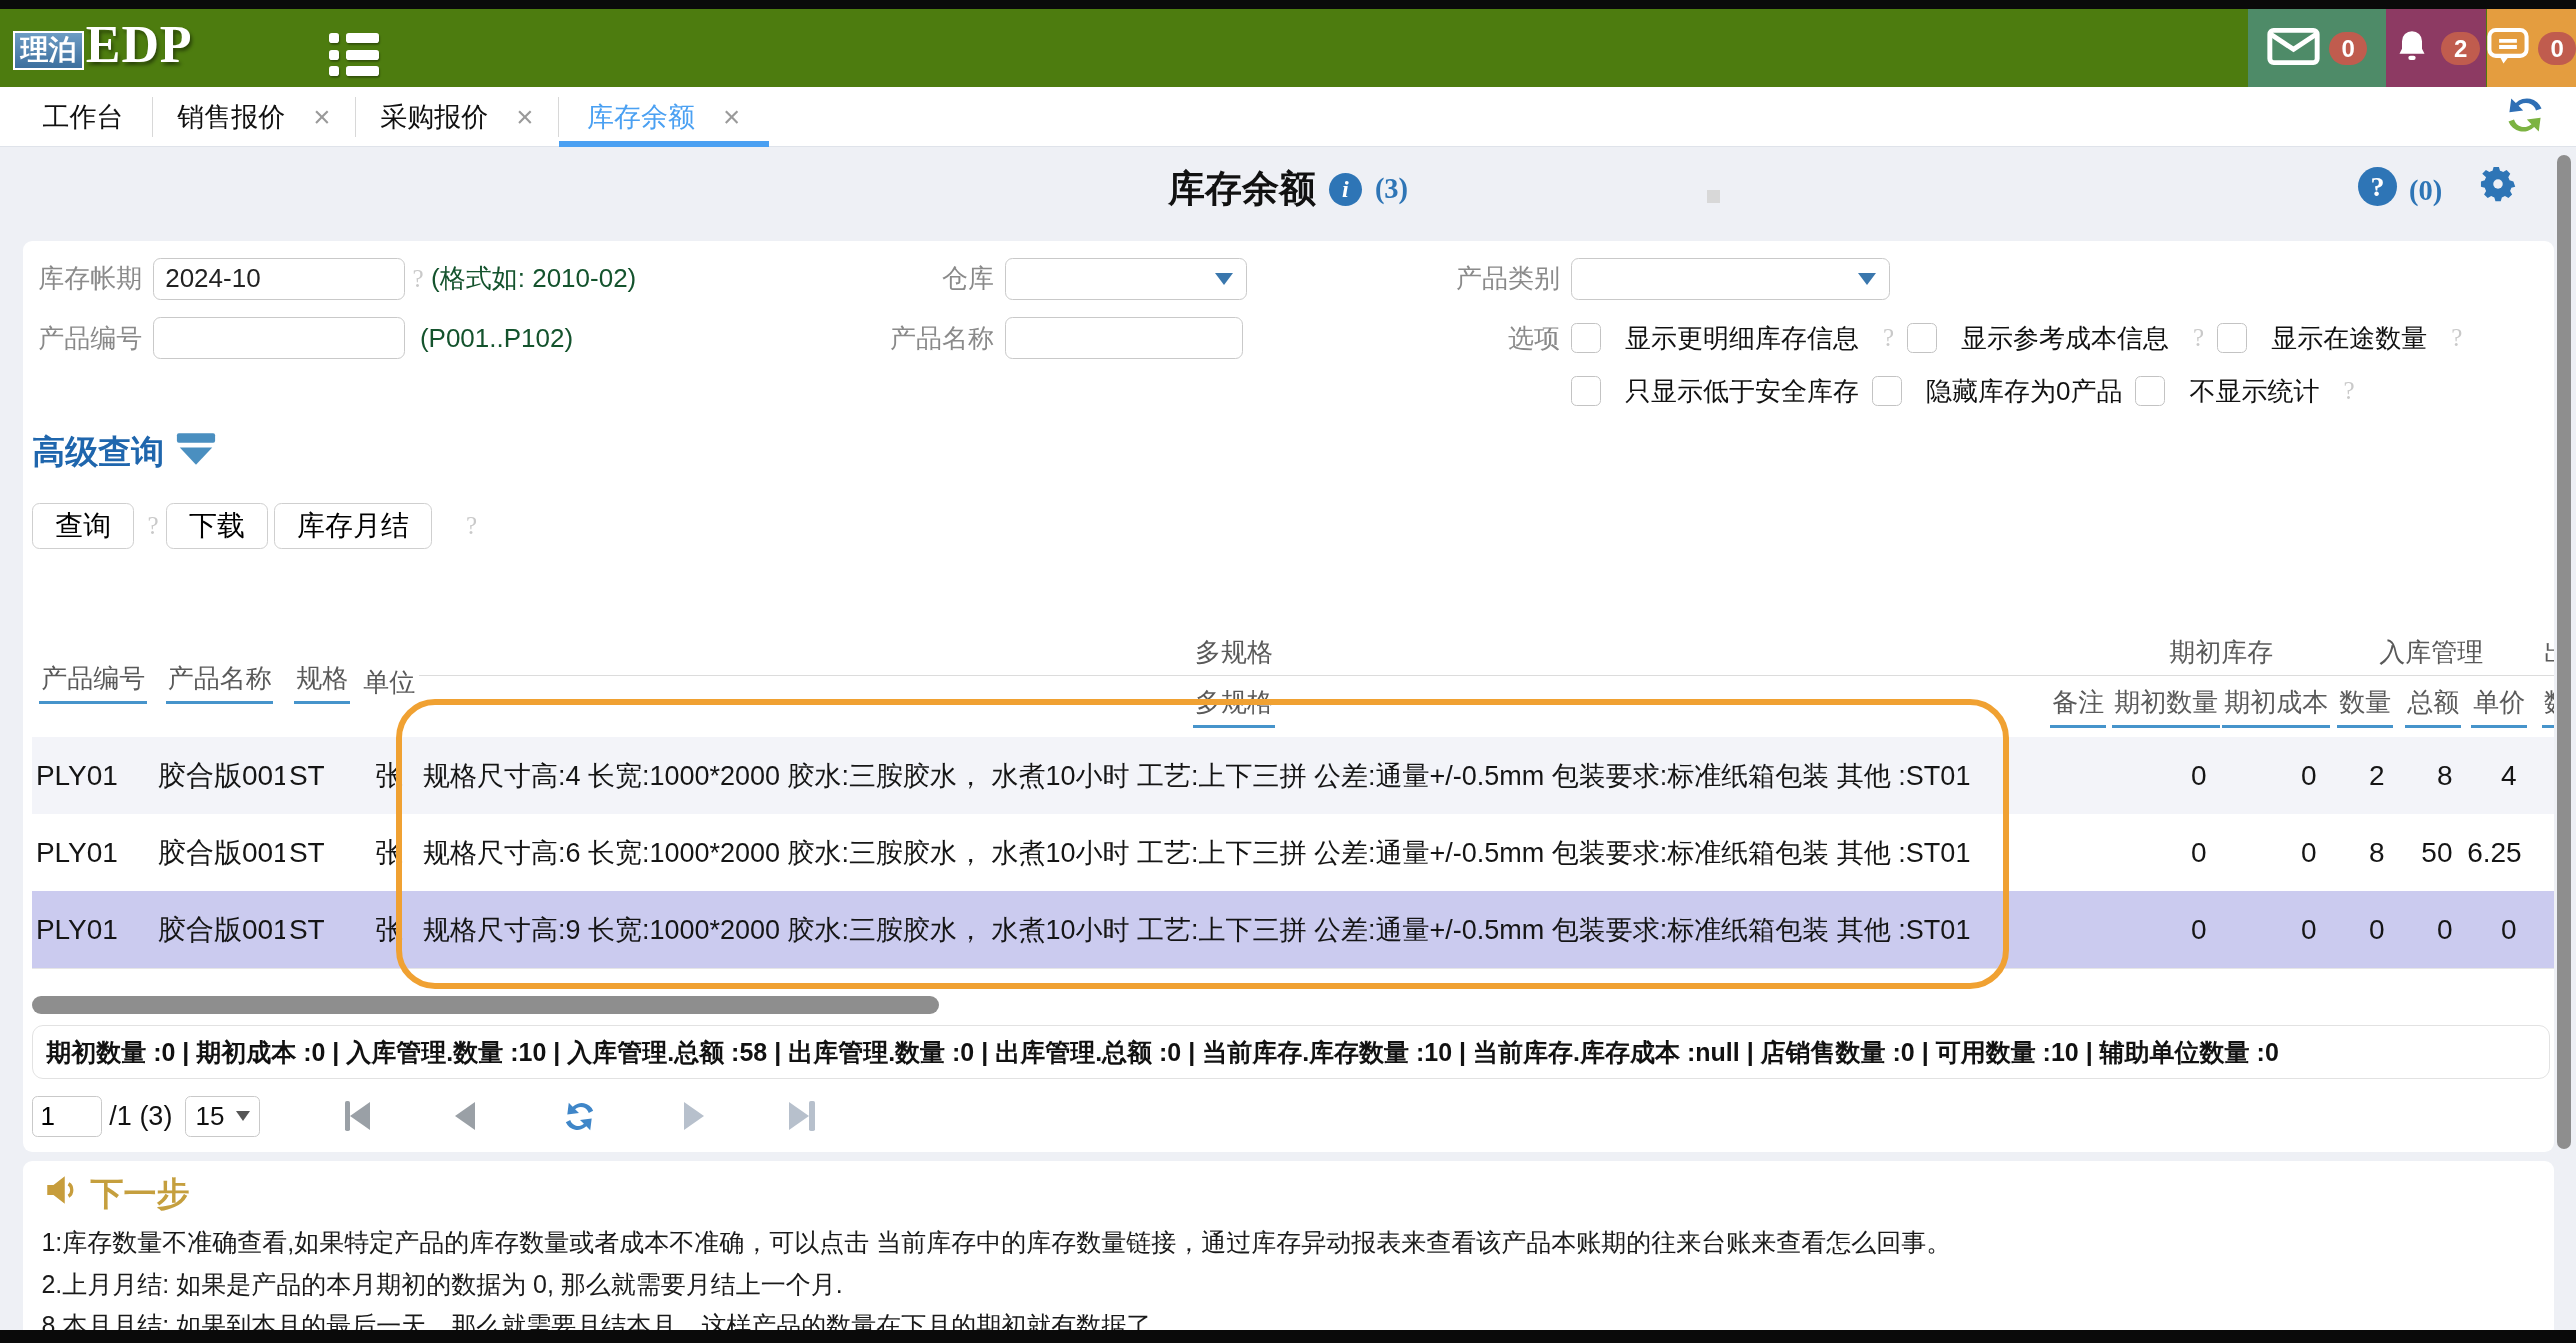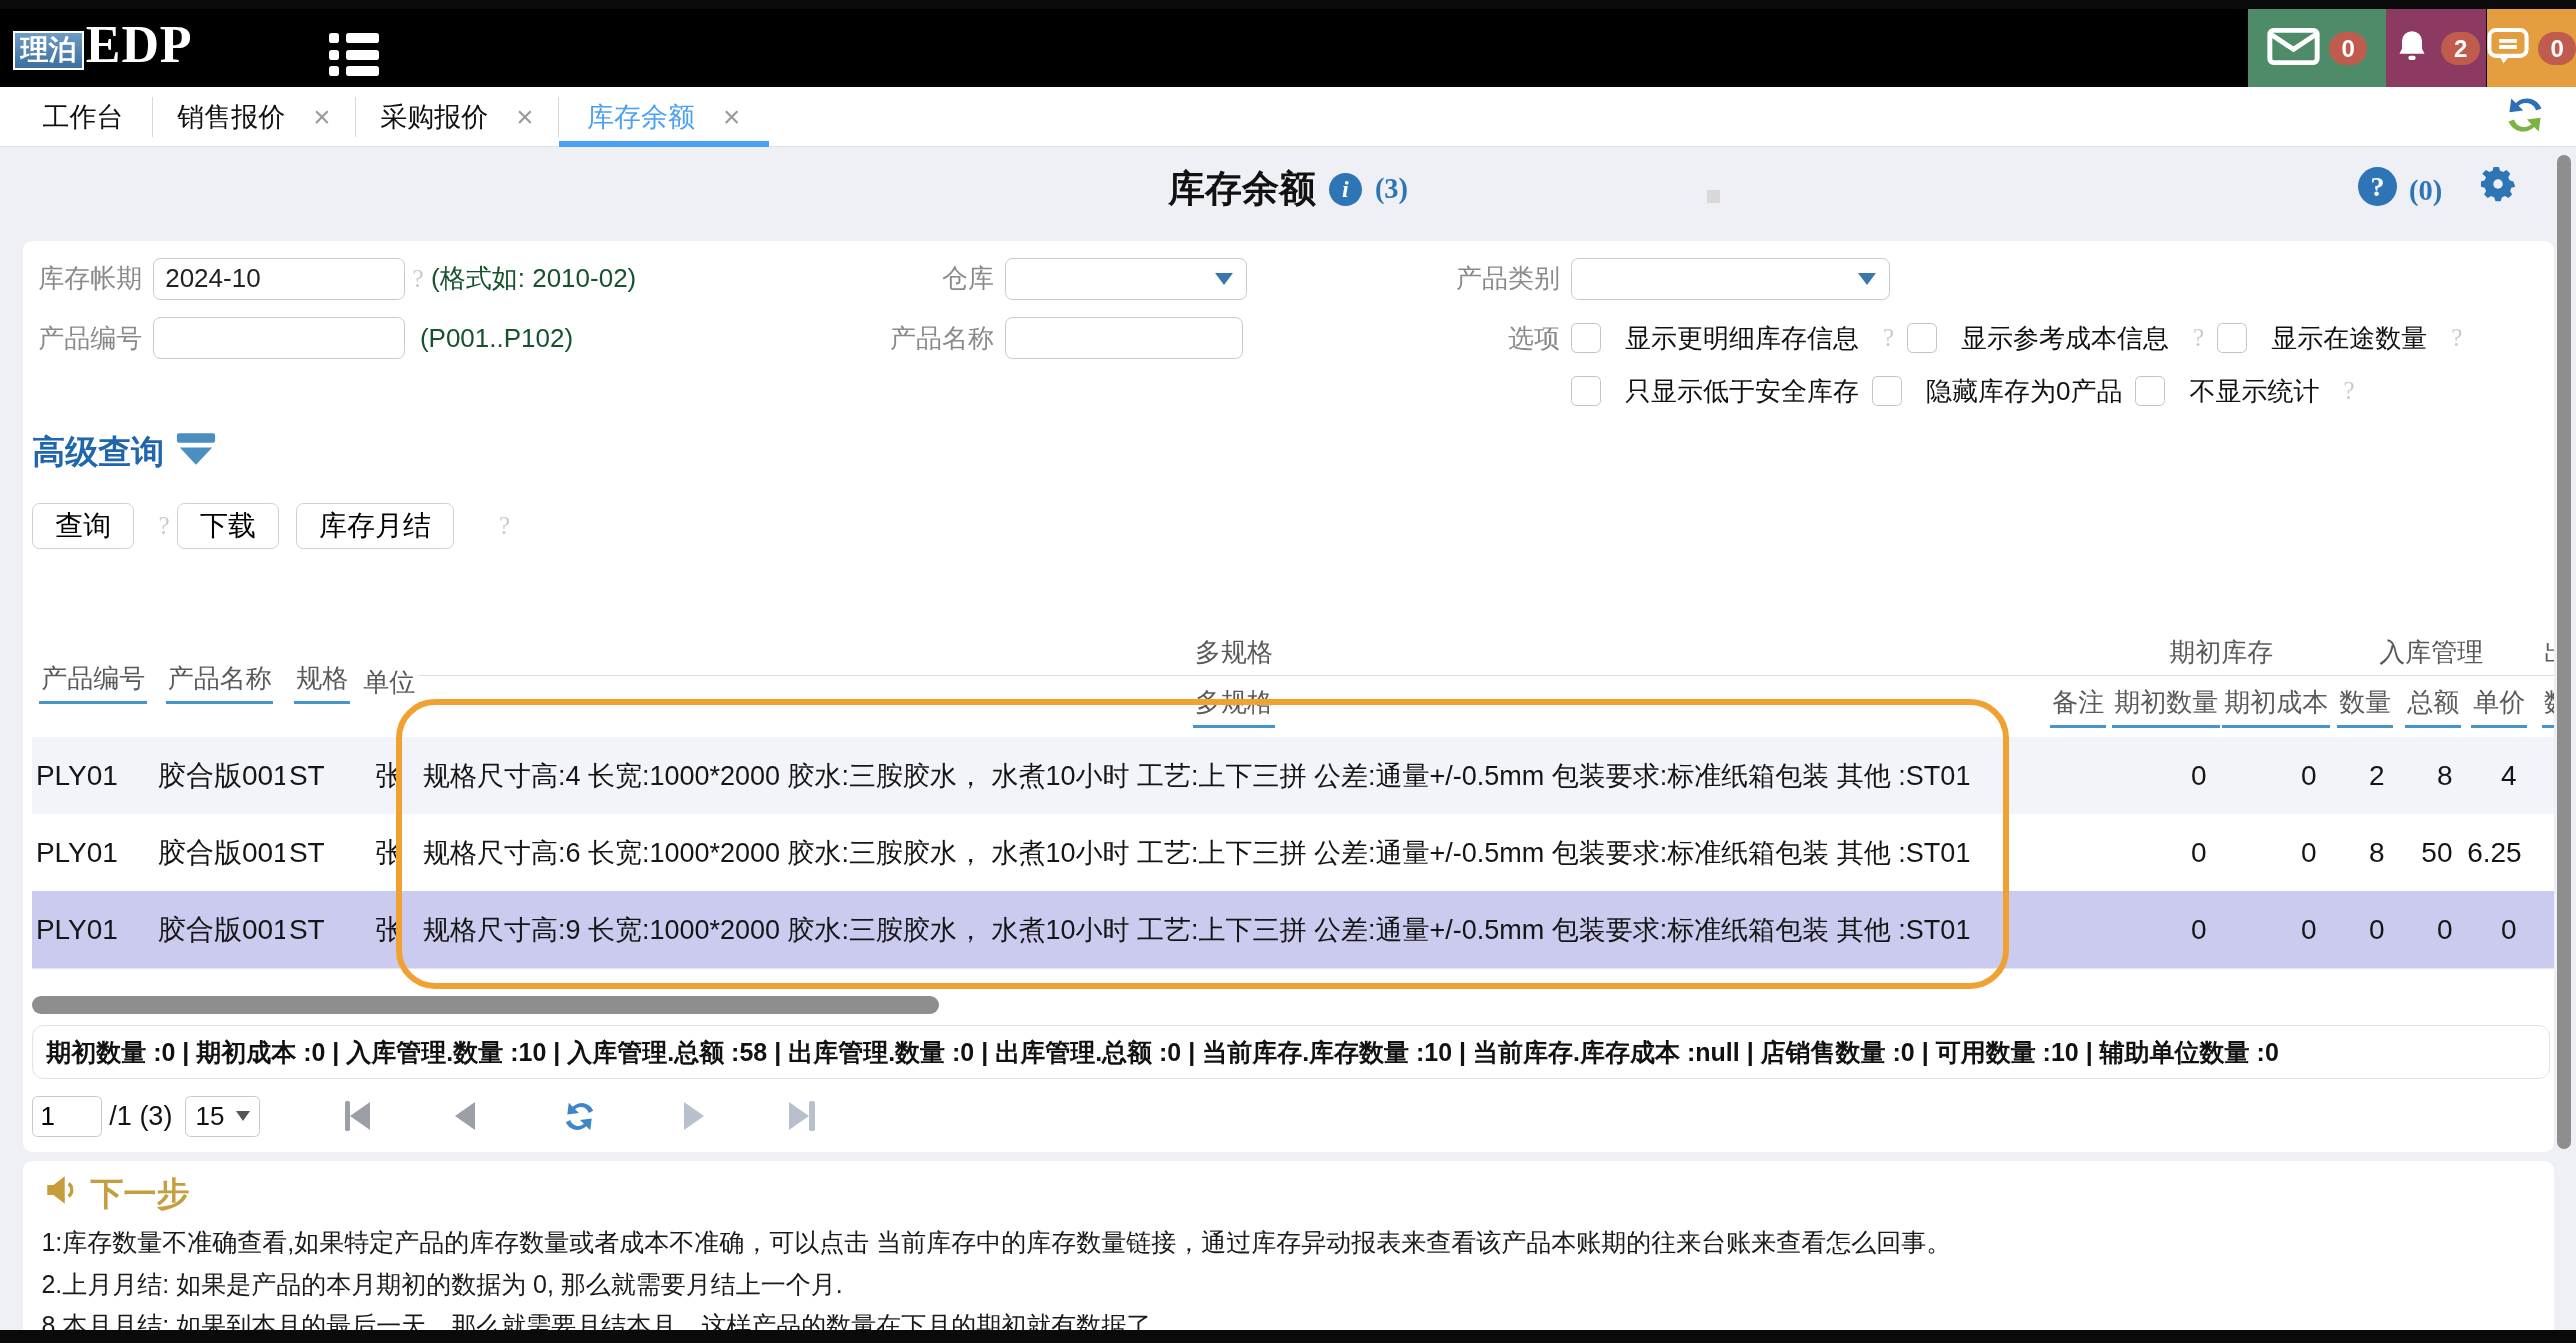--- a/index.html
+++ b/index.html
@@ -6,21 +6,21 @@
   body{width:2576px;height:1344px;position:relative;overflow:hidden;background:#eef0f5;
        font-family:"Liberation Sans",sans-serif;color:#111}
   .abs{position:absolute}
   .serif{font-family:"Liberation Serif",serif}
 
   
   .bar-top{position:absolute;left:0;top:0;width:100%;height:9.2px;background:#0a0a0a;z-index:60}
   .bar-bottom{position:absolute;left:0;top:1330px;width:100%;height:14px;background:#0a0a0a;z-index:60}
 
   
-  .header{position:absolute;left:0;top:9.2px;width:100%;height:78px;background:#000000}
+  .header{position:absolute;left:0;top:9.2px;width:100%;height:78px;background:#4d7c0f}
   .logo{position:absolute;left:13px;top:11px;display:flex;align-items:flex-end;gap:1.8px}
   .logo-box{border:2.8px solid #fff;color:#fff;font-weight:700;font-size:28px;padding:1.8px 5.5px;
             font-family:"Liberation Serif",serif;background:linear-gradient(#6d9cc4,#3c6f9e);line-height:1.1}
   .logo-edp{color:#fff;font-family:"Liberation Serif",serif;font-weight:800;font-size:52px;line-height:.95;
             letter-spacing:0.9px;text-shadow:1.8px 2.8px 3.7px rgba(0,0,0,.45)}
   .burger{position:absolute;left:329px;top:24px}
   .hrow{display:flex;gap:7.4px;margin-bottom:6.4px}
   .hdot,.hbar{height:10px;background:#fff;border-radius:2.8px;box-shadow:0.9px 1.8px 1.8px rgba(0,0,0,.35)}
   .hdot{width:10px}.hbar{width:33px}
   .blk{position:absolute;top:0;height:78px;display:flex;align-items:center;justify-content:center;gap:9.2px}
@@ -62,21 +62,21 @@
         border-top:12px solid #3a77ad;margin-left:auto}
   .q{color:#c9c9c9;font-size:25px;font-family:"Liberation Serif",serif;margin:0 7.4px}
   .hint{font-size:26px;color:#14532d}
   .cb{width:28px;height:28px;border:1.8px solid #c3c3c3;border-radius:5.5px;background:#fff;flex:none}
   .opt{display:flex;align-items:center;gap:24px;font-size:26px;color:#111;margin-right:13px}
 
   .adv{position:absolute;left:9.2px;top:189px;display:flex;align-items:center;gap:11px;
        color:#1f66ad;font-size:33px;font-weight:700;font-family:"Liberation Serif",serif}
   .btnrow{position:absolute;left:9.2px;top:262px;display:flex;align-items:center}
   .btn{border:1.8px solid #cfcfcf;border-radius:7.4px;height:46px;background:#fff;font-size:28px;
-       font-family:"Liberation Serif",serif;padding:0 22px;display:flex;align-items:center;margin-right:17px}
+       font-family:"Liberation Serif",serif;padding:0 22px;display:flex;align-items:center;margin-right:6px}
 
   
   .table{position:absolute;left:9.2px;top:387px;width:2522px;border-bottom:0.9px solid #e6e6e6}
   .grid{display:grid;grid-template-columns:122px 131px 74px 60px 1626px 66px 110px 110px 68px 68px 64px 74px}
   .thead{position:relative;height:109px}
   .ghead{position:absolute;left:0;top:0;width:100%;height:48px;align-items:center}
   .shead{position:absolute;left:0;top:48px;width:100%;height:61px;align-items:center}
   .lheads{position:absolute;left:0;top:0;width:100%;height:109px;align-items:center}
   .gline{position:absolute;left:387px;right:0;top:47px;height:0.9px;background:#dcdcdc}
   .hd{font-family:"Liberation Serif",serif;font-size:26px;color:#5a5a5a;text-align:center;white-space:nowrap;overflow:hidden}

